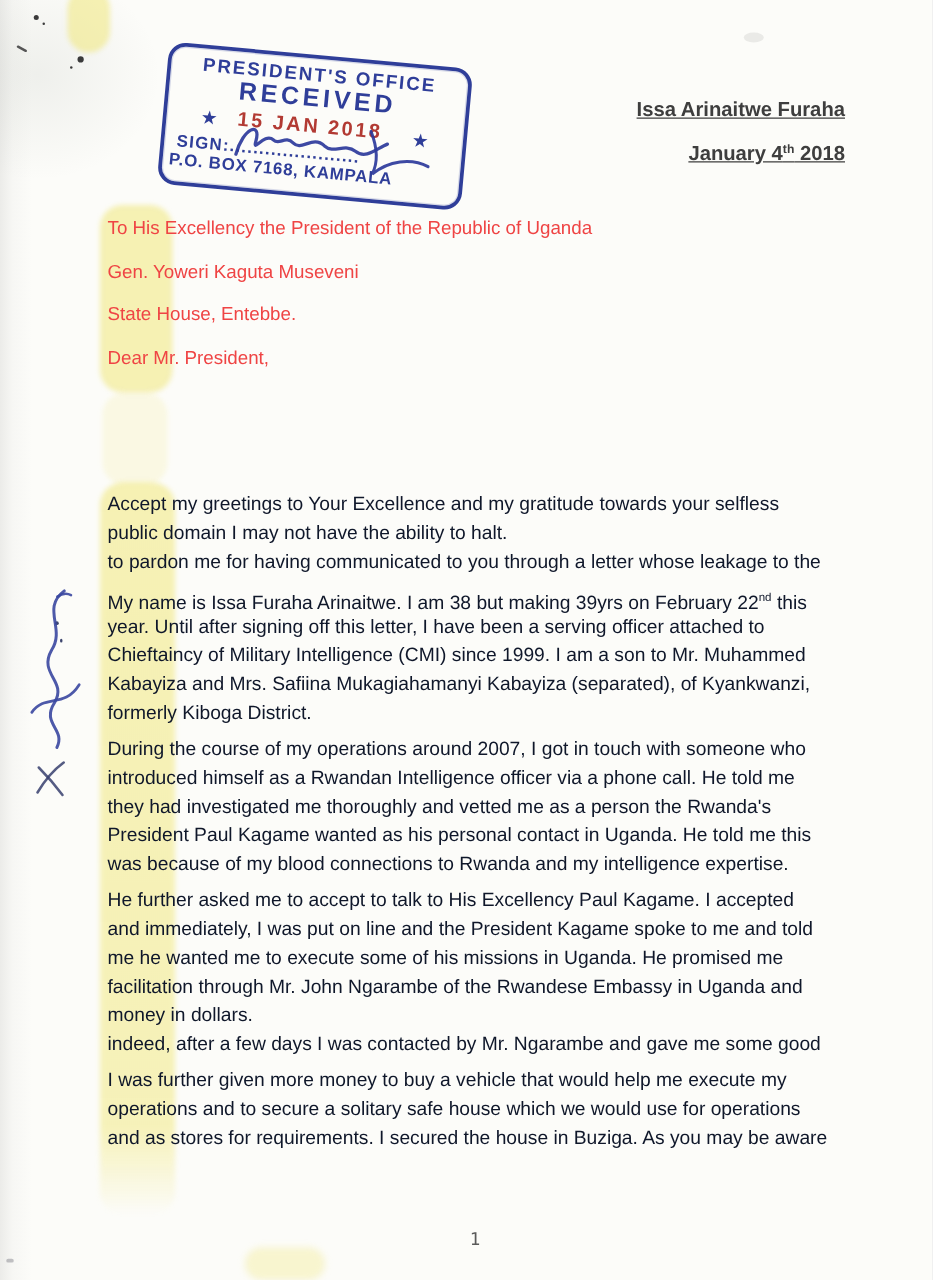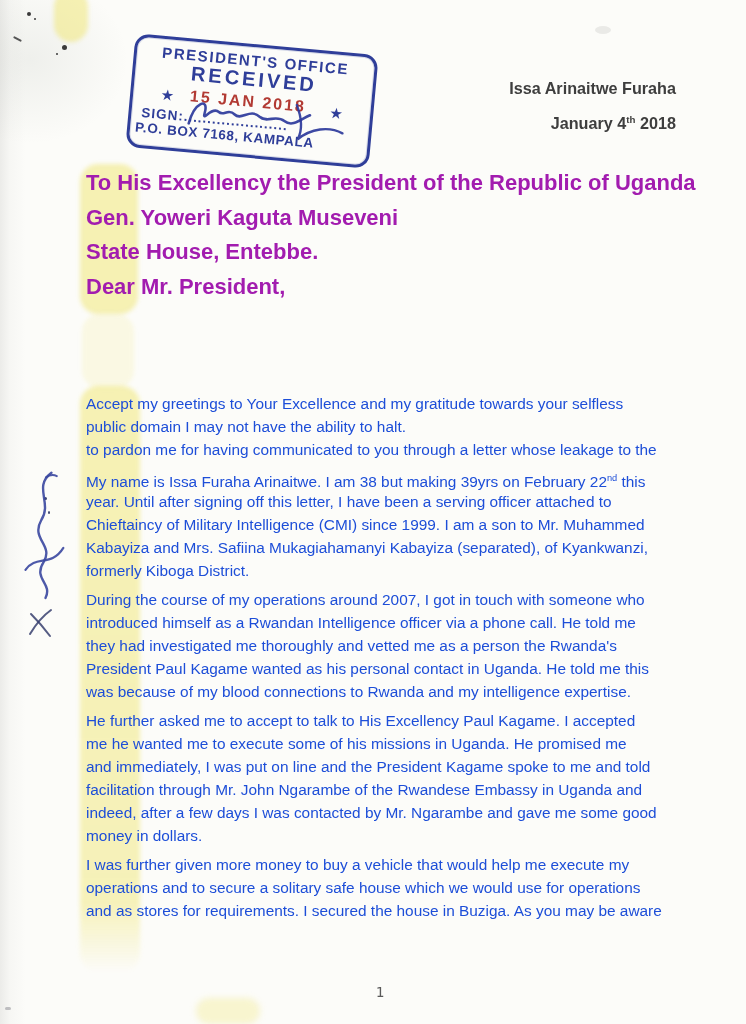--- a/index.html
+++ b/index.html
@@ -48,25 +48,25 @@
   .st-star{font-size:15px;line-height:15px;}
   .st-star.left{margin-right:6px;}
   .st-star.right{margin-left:14px;margin-top:6px;}
   .st-date{color:#b23a33;font-size:16px;font-weight:bold;letter-spacing:2px;}
   .st-sign{text-align:left;padding-left:10px;font-size:13.5px;font-weight:bold;letter-spacing:1px;margin-top:3px;}
   .st-po{text-align:left;padding-left:5px;font-size:13.5px;font-weight:bold;letter-spacing:.6px;}
   .st-sig{position:absolute;left:52px;top:48px;pointer-events:none;}
   
   .sender{position:absolute;top:72px;right:70px;text-align:right;font-weight:bold;
     font-size:16.2px;color:#3e3e3e;}
-  .sender .ln{height:32px;line-height:32px;white-space:nowrap;}
-  .recipient{position:absolute;left:86px;top:166px;font-weight:bold;font-size:22px;color:#a21caf;}
+  .sender .ln{height:32px;line-height:32px;white-space:nowrap;text-decoration:underline;}
+  .recipient{position:absolute;left:86px;top:166px;font-weight:normal;font-size:15px;color:#ef4444;}
   .recipient .ln{height:34.6px;line-height:34.6px;white-space:nowrap;}
   
-  .bodytext{position:absolute;left:86px;top:392px;width:620px;font-size:15.4px;color:#1d4ed8;}
+  .bodytext{position:absolute;left:86px;top:392px;width:620px;font-size:15.4px;color:#0f172a;}
   .par{margin:0 0 6px 0;}
   .par .ln{height:23px;line-height:23px;white-space:nowrap;}
   .seg-sup{font-size:.6em;vertical-align:super;text-align:center;}
   .seg-bi{font-weight:bold;font-style:italic;}
   
   .margin-sig{position:absolute;left:16px;top:468px;transform:rotate(-6deg);}
   .margin-x{position:absolute;left:26px;top:606px;}
   
   .pagenum{position:absolute;left:0;top:984px;width:760px;text-align:center;
     font-size:14px;color:#5a5a5a;font-family:"DejaVu Sans Mono","Liberation Mono",monospace;}
@@ -148,25 +148,25 @@
       </div>
     <div class="par">
         <div class="ln"><span>During the course of my operations around 2007, I got in touch with someone who</span></div>
         <div class="ln"><span>introduced himself as a Rwandan Intelligence officer via a phone call. He told me</span></div>
         <div class="ln"><span>they had investigated me thoroughly and vetted me as a person the Rwanda's</span></div>
         <div class="ln"><span>President Paul Kagame wanted as his personal contact in Uganda. He told me this</span></div>
         <div class="ln"><span>was because of my blood connections to Rwanda and my intelligence expertise.</span></div>
       </div>
     <div class="par">
         <div class="ln"><span>He further asked me to accept to talk to His Excellency Paul Kagame. I accepted</span></div>
+        <div class="ln"><span>and immediately, I was put on line and the President Kagame spoke to me and told</span></div>
         <div class="ln"><span>me he wanted me to execute some of his missions in Uganda. He promised me</span></div>
-        <div class="ln"><span>and immediately, I was put on line and the President Kagame spoke to me and told</span></div>
         <div class="ln"><span>facilitation through Mr. John Ngarambe of the Rwandese Embassy in Uganda and</span></div>
+        <div class="ln"><span>money in dollars.</span></div>
         <div class="ln"><span>indeed, after a few days I was contacted by Mr. Ngarambe and gave me some good</span></div>
-        <div class="ln"><span>money in dollars.</span></div>
       </div>
     <div class="par">
         <div class="ln"><span>I was further given more money to buy a vehicle that would help me execute my</span></div>
         <div class="ln"><span>operations and to secure a solitary safe house which we would use for operations</span></div>
         <div class="ln"><span>and as stores for requirements. I secured the house in Buziga. As you may be aware</span></div>
       </div>
   </div>
 
   <div class="pagenum">1</div>
 

